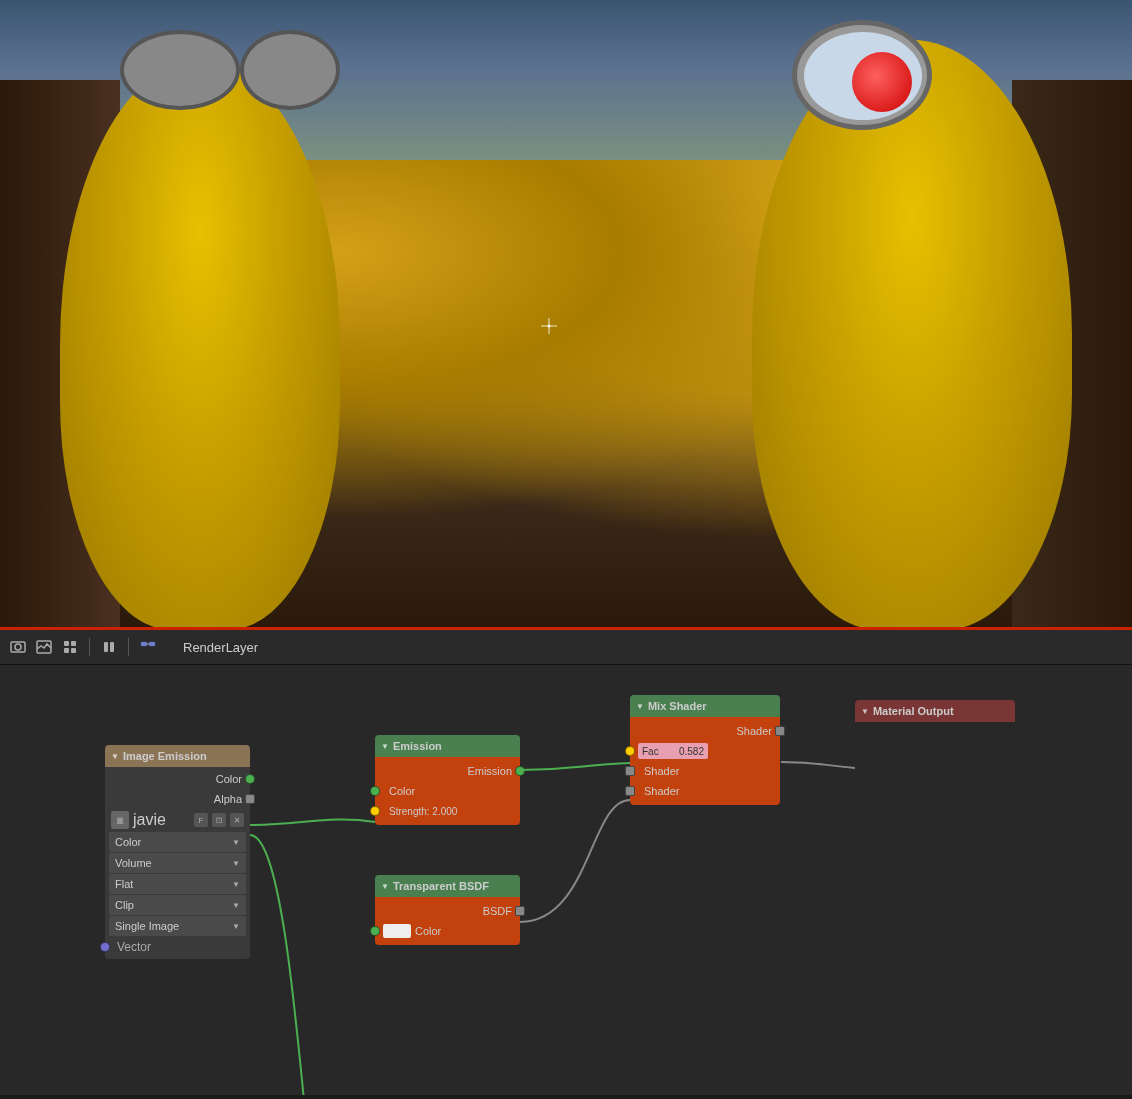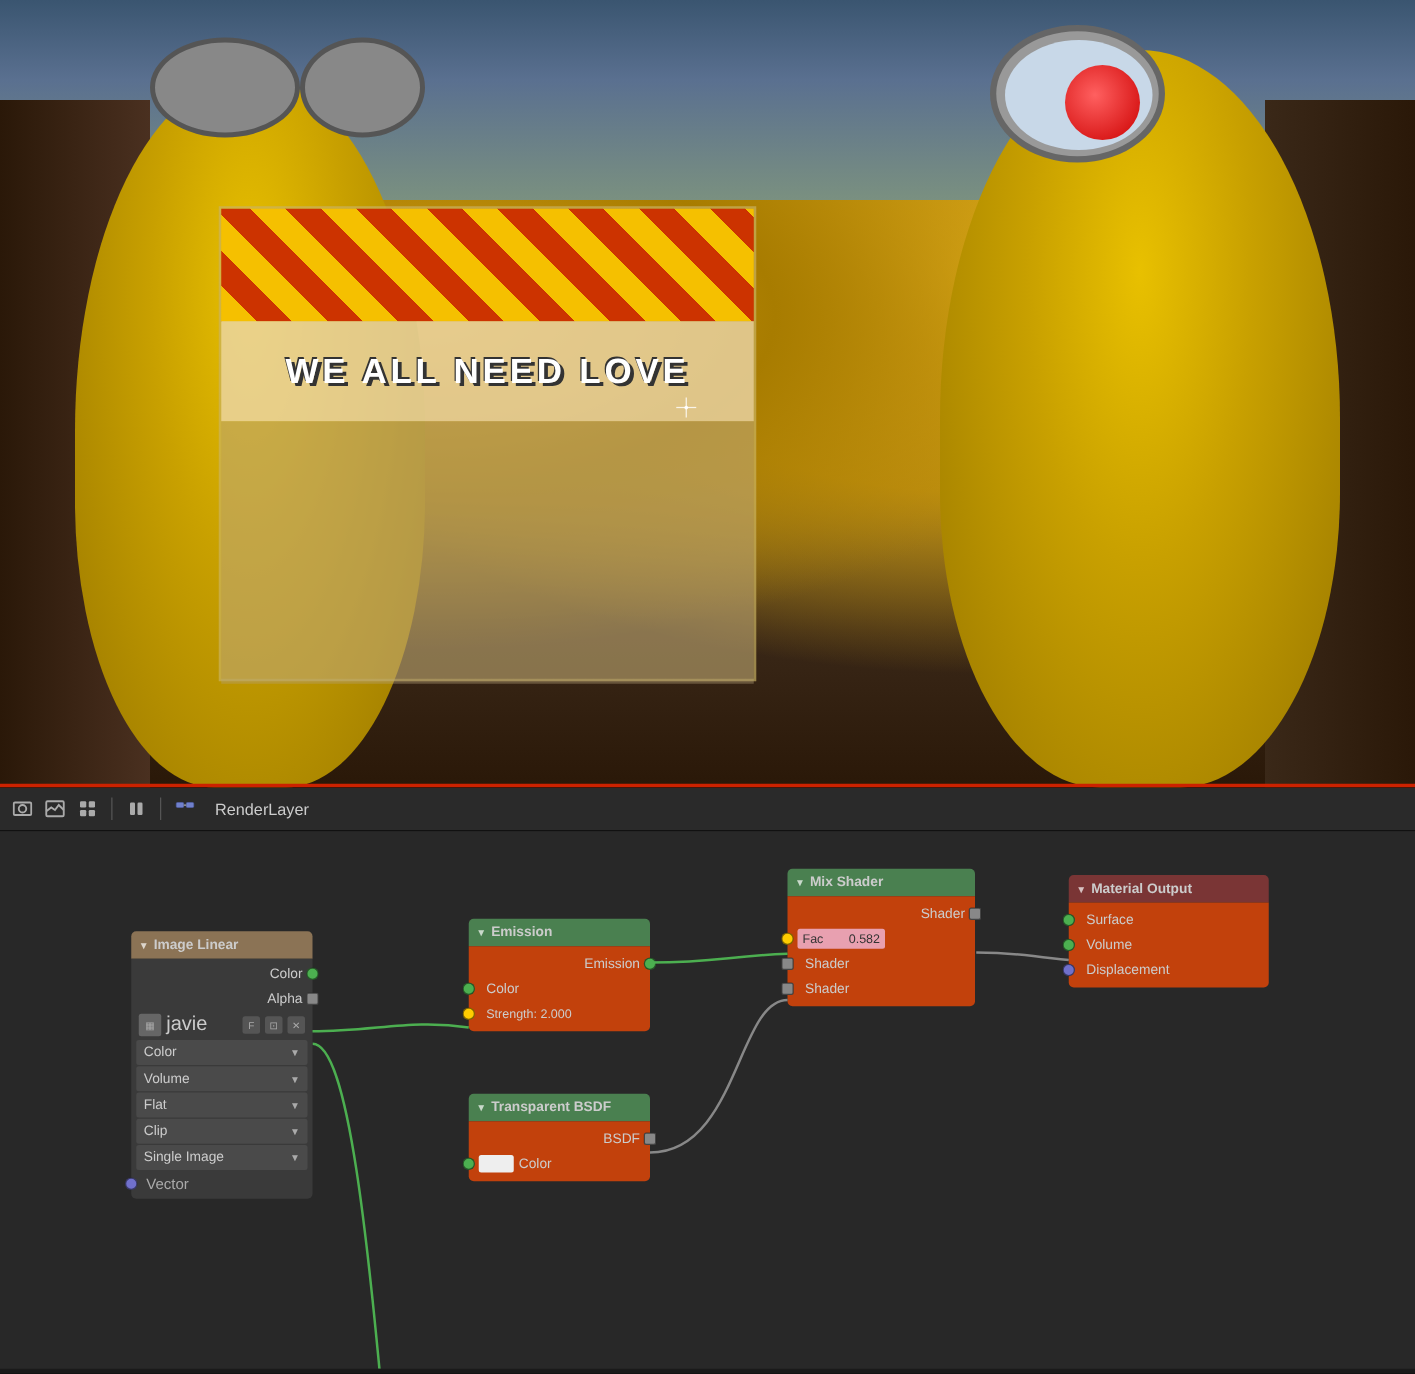--- a/index.html
+++ b/index.html
@@ -150,21 +150,21 @@
     .toolbar-divider {
       width: 1px;
       height: 18px;
       background: #555;
       margin: 0 3px;
     }
 
     .toolbar-label {
       color: #ccc;
       font-size: 13px;
-      margin-left: 8px;
+      margin-left: 19px;
     }
 
     
     #node-editor {
       width: 1132px;
       height: 430px;
       background: #282828;
       position: relative;
       overflow: hidden;
     }
@@ -413,27 +413,20 @@
   <div style="position:absolute;top:30px;left:120px;width:120px;height:80px;background:#888;border-radius:50%;border:4px solid #555;"></div>
   <div style="position:absolute;top:30px;left:240px;width:100px;height:80px;background:#888;border-radius:50%;border:4px solid #555;"></div>
 
   <div style="position:absolute;top:40px;right:60px;width:320px;height:590px;background:radial-gradient(ellipse at 50% 30%,#e8c000 0%,#c8a000 40%,#9a7800 100%);border-radius:50% 50% 40% 40%;"></div>
 
   <div style="position:absolute;top:20px;right:200px;width:140px;height:110px;background:#999;border-radius:50%;border:5px solid #666;"></div>
   <div style="position:absolute;top:32px;right:210px;width:118px;height:88px;background:#c8d8e8;border-radius:50%;"></div>
 
   <div style="position:absolute;top:52px;right:220px;width:60px;height:60px;background:radial-gradient(circle at 40% 40%,#ff6060,#cc0000);border-radius:50%;"></div>
 
-  <div class="sign-container">
-    <div class="sign-top"></div>
-    <div class="sign-text-area">
-      <span class="sign-main-text">WE ALL NEED LOVE</span>
-    </div>
-    <div class="sign-bottom"></div>
-  </div>
 
   <div class="crosshair">
     <div class="crosshair-dot"></div>
   </div>
 
   <div class="render-bottom-border"></div>
 </div>
 
 <div id="toolbar">
   <div class="toolbar-icon">
@@ -483,21 +476,21 @@
     <path class="conn-line" d="M 520,820 C 570,820 570,815 630,815" style="stroke:#4caf50;"></path>
 
     <path class="conn-line" d="M 780,800 C 815,800 815,805 855,805" style="stroke:#aaa;"></path>
 
     <path class="conn-line" d="M 520,970 C 575,970 575,865 630,865" style="stroke:#aaa;"></path>
   </svg>
 
   <div id="node-image-texture" class="node">
     <div class="node-header">
       <span class="collapse-arrow">▼</span>
-      <span>Image Linear</span>
+      <span>Image Emission</span>
     </div>
     <div class="node-body image-texture-panel">
 
       <div class="node-row right">
         <span>Color</span>
         <div class="socket right green"></div>
       </div>
 
       <div class="node-row right">
         <span>Alpha</span>
@@ -598,37 +591,20 @@
         <span style="padding-left:6px;">Shader</span>
       </div>
     </div>
   </div>
 
   <div id="node-material-output" class="node">
     <div class="node-header">
       <span class="collapse-arrow">▼</span>
       <span>Material Output</span>
     </div>
-    <div class="node-body">
-
-      <div class="node-row">
-        <div class="socket left green"></div>
-        <span style="padding-left:6px;">Surface</span>
-      </div>
-
-      <div class="node-row">
-        <div class="socket left green"></div>
-        <span style="padding-left:6px;">Volume</span>
-      </div>
-
-      <div class="node-row">
-        <div class="socket left blue-purple"></div>
-        <span style="padding-left:6px;">Displacement</span>
-      </div>
-    </div>
   </div>
 
   <div id="node-transparent-bsdf" class="node">
     <div class="node-header">
       <span class="collapse-arrow">▼</span>
       <span>Transparent BSDF</span>
     </div>
     <div class="node-body">
 
       <div class="node-row right">

